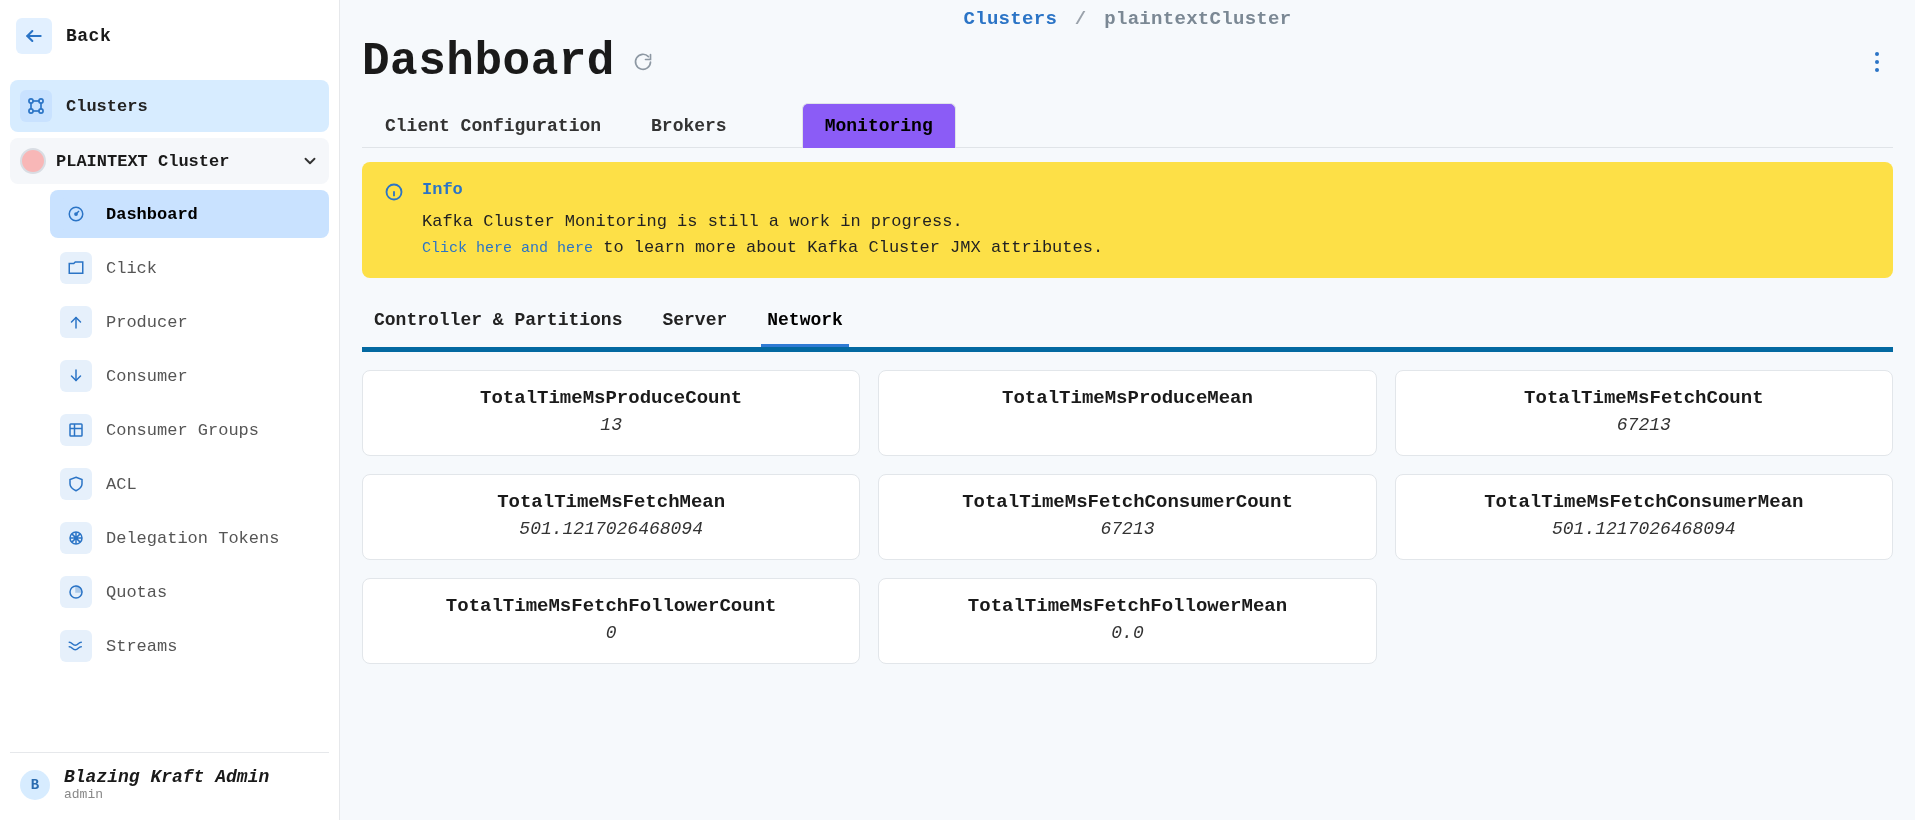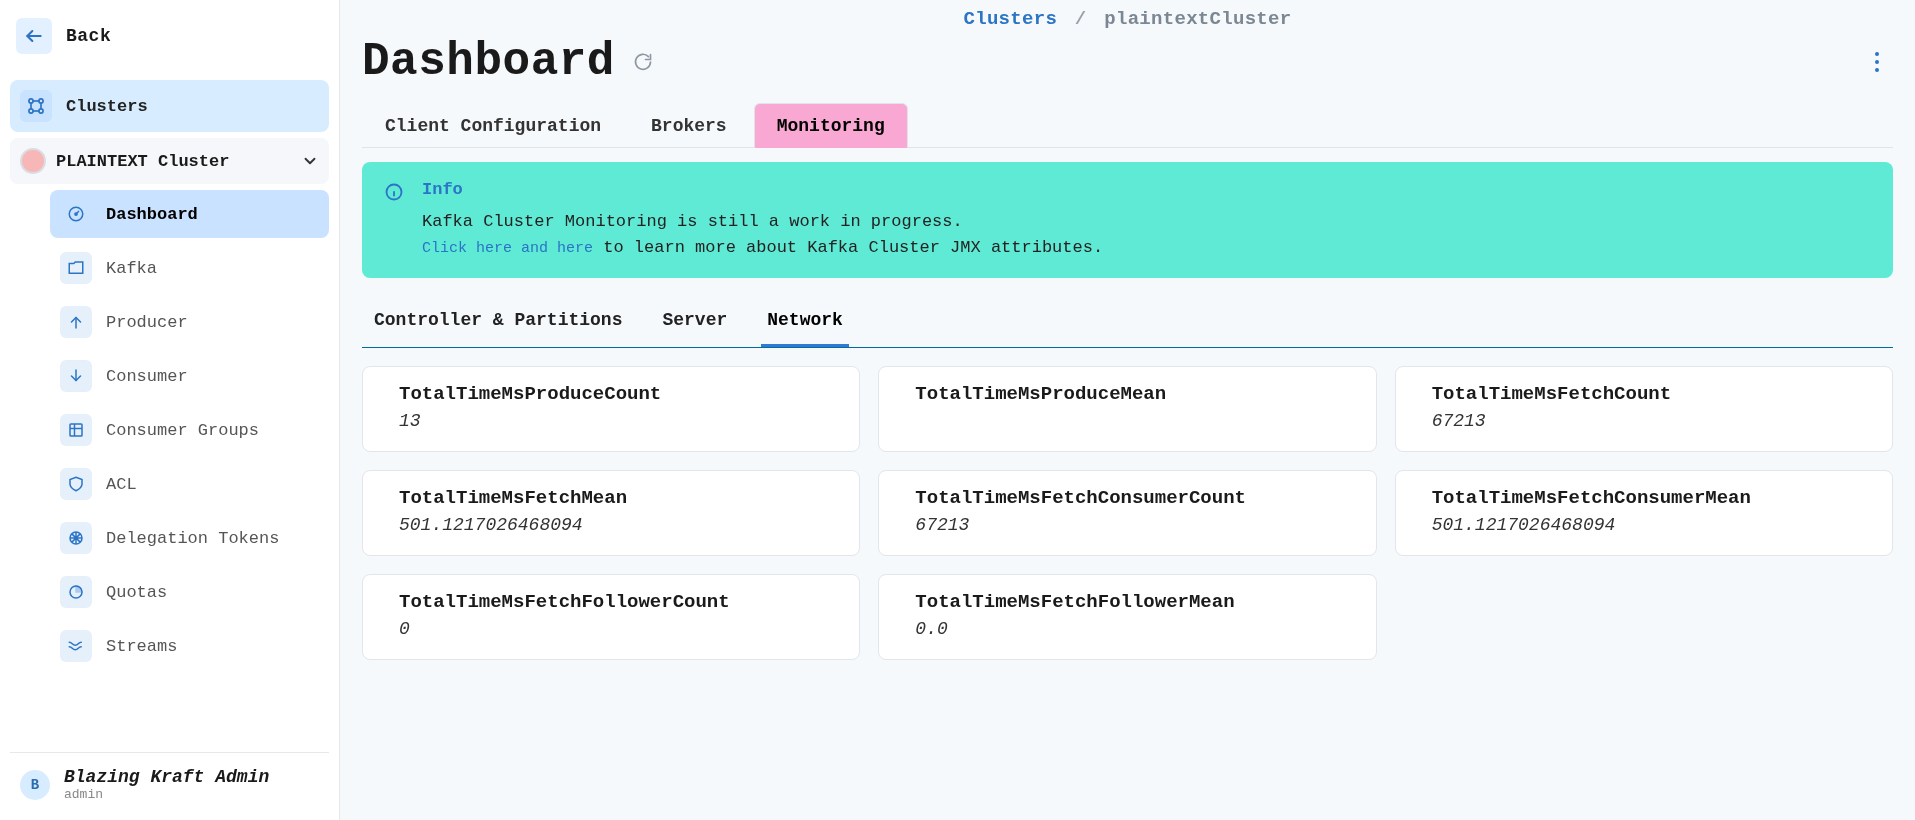--- a/index.html
+++ b/index.html
@@ -165,42 +165,43 @@
   font-weight: 600;
   color: #333;
   cursor: pointer;
   border: 1px solid transparent;
   border-bottom: none;
   position: relative;
   top: 1px;
   border-radius: 6px 6px 0 0;
 }
 .tab.active {
-  background: #f9a8d4;
+  background: #8b5cf6;
   border-color: #e0e4e8;
   color: #000;
+  margin-left: 48px;
 }
 
 .info-banner {
   margin-top: 14px;
-  background: #5eead4;
+  background: #fde047;
   border-radius: 8px;
   padding: 18px 22px;
   display: flex;
   gap: 18px;
 }
 .info-icon { color: #2b74c6; flex-shrink: 0; margin-top: 2px; }
 .info-title { color: #2b74c6; font-weight: 700; font-size: 17px; margin-bottom: 10px; }
 .info-text { font-size: 17px; line-height: 1.5; color: #222; }
 .info-link { color: #2b74c6; font-size: 15px; cursor: pointer; text-align: right; }
 
 .subtabs {
   display: flex;
   gap: 28px;
-  border-bottom: 1px solid #0369a1;
+  border-bottom: 5px solid #0369a1;
   margin-top: 18px;
   padding: 0 6px;
 }
 .subtab {
   padding: 14px 6px 14px;
   font-size: 18px;
   font-weight: 600;
   color: #222;
   cursor: pointer;
   border-bottom: 3px solid transparent;
@@ -212,20 +213,21 @@
   grid-template-columns: repeat(3, 1fr);
   gap: 18px;
   margin-top: 18px;
 }
 .metric-card {
   background: #fff;
   border: 1px solid #e2e6ea;
   border-radius: 8px;
   padding: 16px 36px;
   min-height: 86px;
+  text-align: center;
 }
 .metric-title { font-weight: 800; font-size: 19px; margin-bottom: 6px; }
 .metric-value { font-style: italic; font-size: 18px; color: #333; }
 
 svg { display:block; }
 </style>
 </head>
 <body>
 
 <div class="sidebar">
@@ -276,21 +278,21 @@
             </svg>
         </span>
         <span>Dashboard</span>
       </div>
       <div class="nav-item">
         <span class="icon-box plain">
           <svg width="18" height="18" viewBox="0 0 24 24" fill="none" stroke="#2b74c6" stroke-width="2">
               <path d="M3 6 L9 6 L11 4 L21 4 L21 19 L3 19 Z"></path>
             </svg>
         </span>
-        <span>Kafka</span>
+        <span>Click</span>
       </div>
       <div class="nav-item">
         <span class="icon-box plain">
           <svg width="18" height="18" viewBox="0 0 24 24" fill="none" stroke="#2b74c6" stroke-width="2" stroke-linecap="round" stroke-linejoin="round">
               <line x1="12" y1="20" x2="12" y2="6"></line>
               <polyline points="6 12 12 6 18 12"></polyline>
             </svg>
         </span>
         <span>Producer</span>
       </div>

